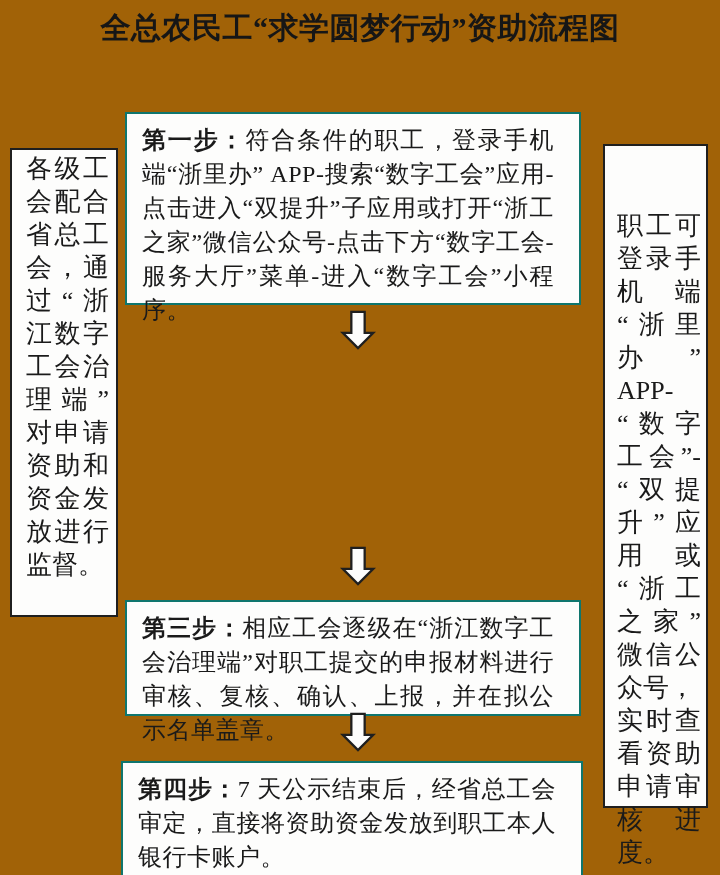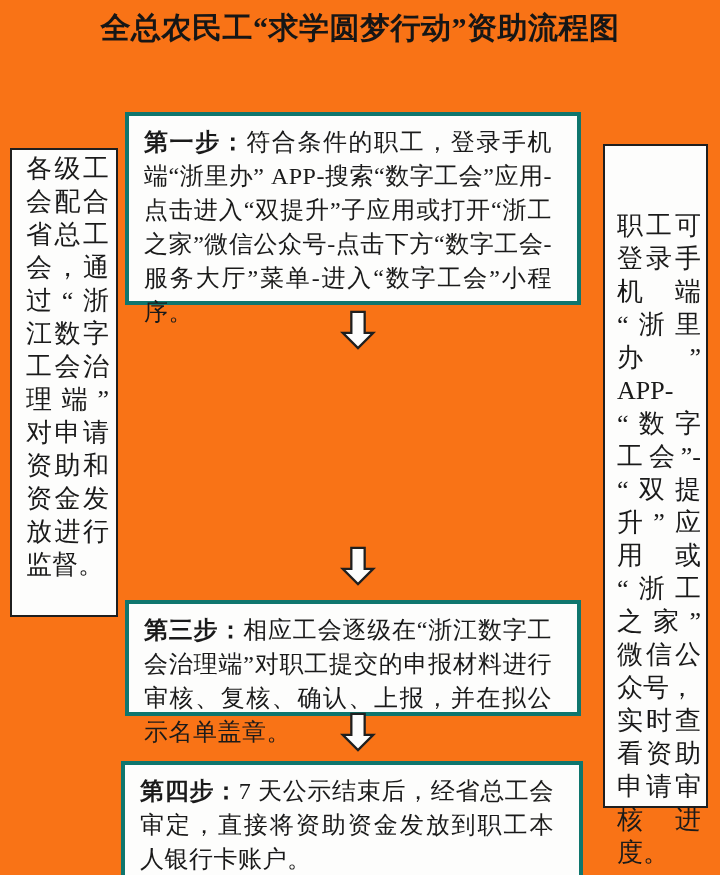--- a/index.html
+++ b/index.html
@@ -5,36 +5,36 @@
   html, body { margin: 0; padding: 0; }
   body {
     width: 720px; height: 875px;
     background: #fdfdfc;
     font-family: "Liberation Serif", "DejaVu Serif", serif;
     color: #1a1a1a;
   }
   .canvas {
     position: relative;
     width: 720px; height: 875px;
-    background: #f97316;
+    background: #a16207;
     overflow: hidden;
   }
   .title {
     position: absolute;
     left: 0; top: 8px; width: 720px;
     text-align: center;
     font-size: 30px;
     font-weight: bold;
     letter-spacing: 0.5px;
     color: #161616;
   }
   .step-box {
     position: absolute;
     box-sizing: border-box;
-    border: 4px solid #0f766e;
+    border: 2px solid #0f766e;
     background: #fdfdfc;
     font-size: 24px;
     line-height: 34px;
     letter-spacing: 0.5px;
     text-align: justify;
     padding: 9px 25px 0 15px;
   }
   .step-label { font-weight: bold; }
   .box1 { left: 125px; top: 112px; width: 456px; height: 193px; }
   .box2 { left: 125px; top: 353px; width: 456px; height: 190px; }

